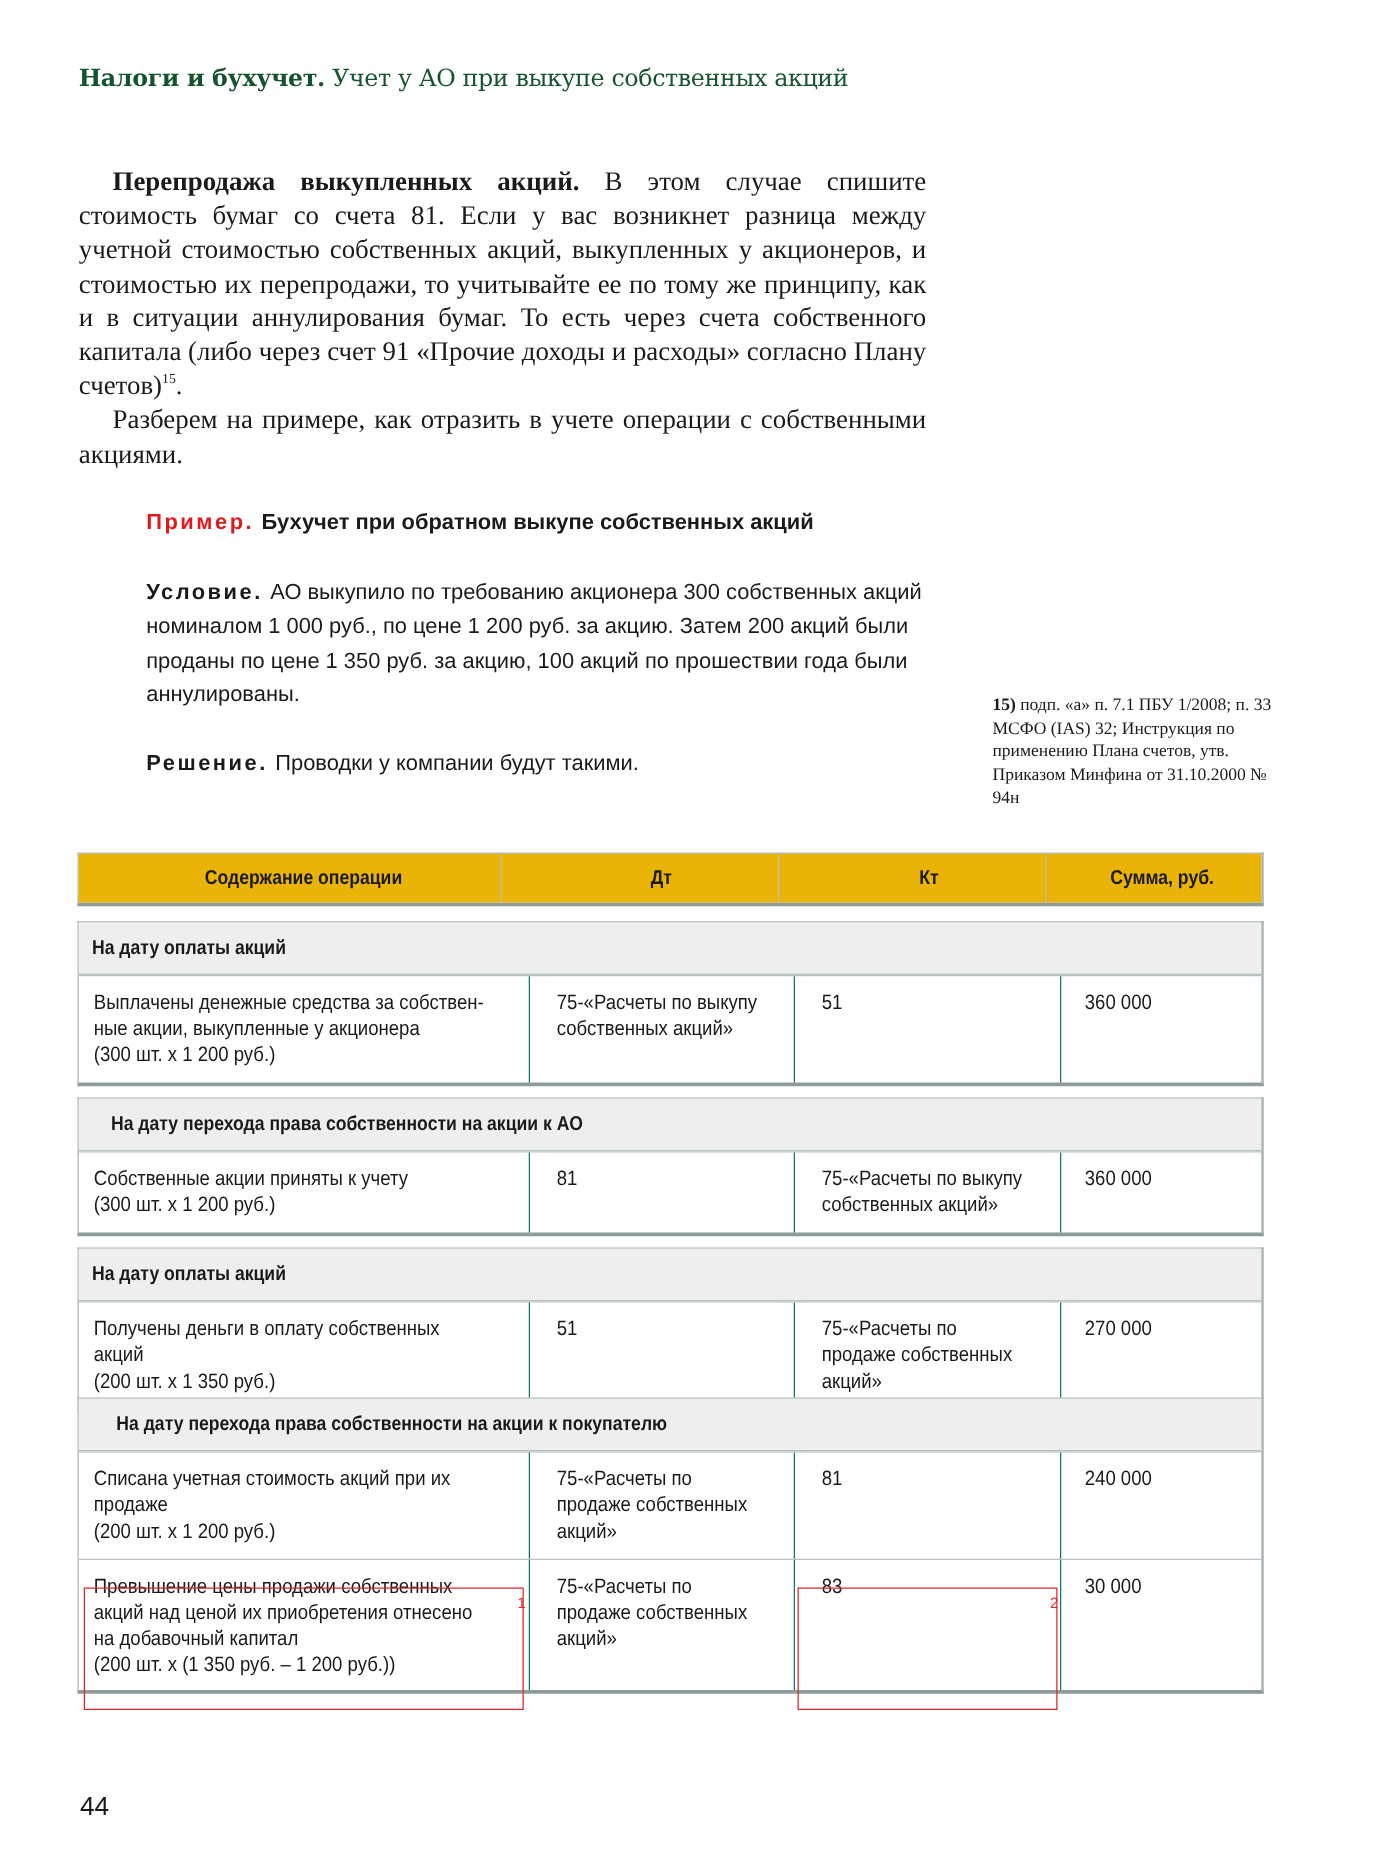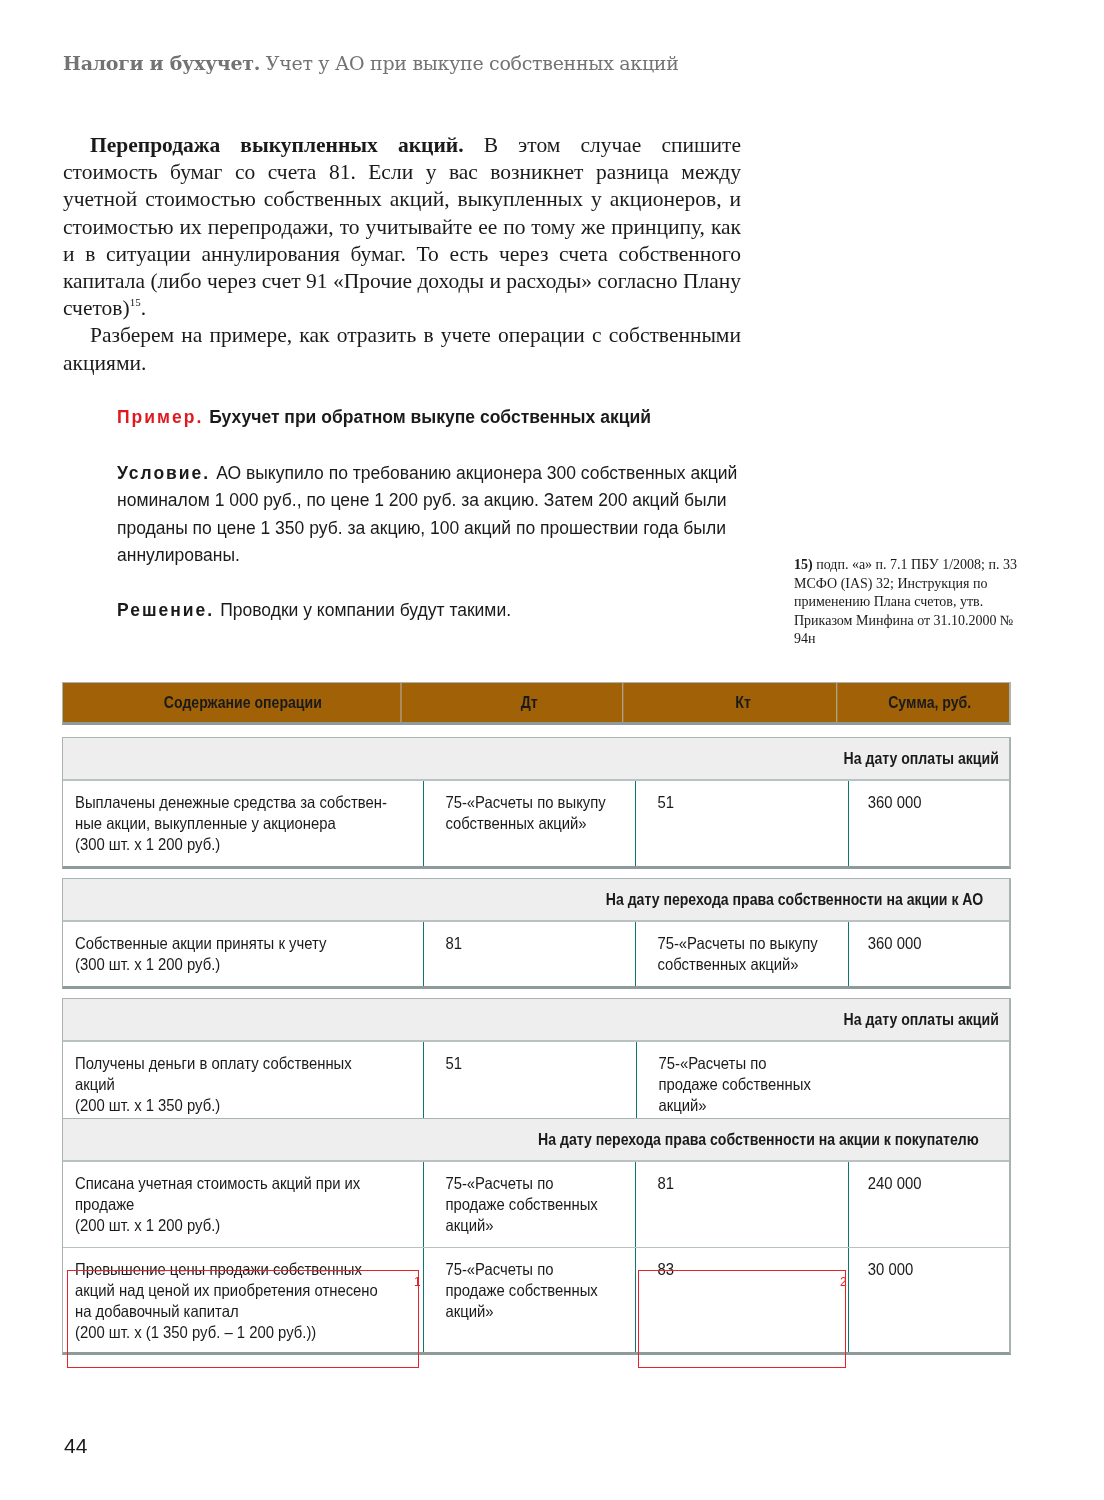--- a/index.html
+++ b/index.html
@@ -1,20 +1,20 @@
 <!DOCTYPE html>
 <html><head>
   <meta charset="utf-8">
   <style>
     html, body { margin: 0; padding: 0; background: #ffffff; }
     body { width: 1104px; height: 1500px; position: relative; overflow: hidden; color: #1a1a1a; }
 
     .running-head {
       position: absolute; left: 63px; top: 52px;
-      font-family: "DejaVu Serif", serif; font-size: 19px; color: #737373;
+      font-family: "DejaVu Serif", serif; font-size: 19px; color: #14532d;
       letter-spacing: -0.3px;
     }
     .running-head .rh-bold { font-weight: bold; }
 
     .body-text {
       position: absolute; left: 63px; top: 132px; width: 678px;
       font-family: "Liberation Serif", serif; font-size: 21.5px; line-height: 27.2px;
       text-align: justify; color: #1a1a1a;
     }
     .body-text p { margin: 0; text-indent: 27px; }
@@ -35,29 +35,29 @@
       font-family: "Liberation Serif", serif; font-size: 14px; line-height: 18.6px; color: #1a1a1a;
     }
     .footnote .fn-num { font-weight: bold; }
 
     .table-block {
       position: absolute; left: 62px; width: 949px;
       border: 1px solid #a9b3b3; border-bottom: 3px solid #8f9a9a; border-right: 2px solid #a9b3b3;
       box-sizing: border-box; background: #ffffff;
       font-family: "Liberation Sans", sans-serif; color: #1a1a1a;
     }
-    .hdr-row { display: flex; background: #a16207; height: 39px; }
+    .hdr-row { display: flex; background: #eab308; height: 39px; }
     .hdr-cell {
       font-weight: bold; font-size: 16px; display: flex; align-items: center; justify-content: center;
       border-right: 1px solid #b9c2c2; transform: scaleX(0.88);
     }
     .hdr-cell:last-child { border-right: none; }
 
     .section-title {
-      background: #eeeeee; height: 41px; display: flex; align-items: center; justify-content: flex-end;
+      background: #eeeeee; height: 41px; display: flex; align-items: center; justify-content: flex-start;
       font-weight: bold; font-size: 16px; border-bottom: 1px solid #b9c2c2;
     }
     .section-title span { display: inline-block; transform: scaleX(0.88); }
 
     .row { display: flex; border-top: 1px solid #b9c2c2; }
     .row:first-of-type { border-top: none; }
     .cell {
       font-size: 16.5px; line-height: 21px; padding: 11px 12px 8px 12px; box-sizing: border-box;
       border-right: 1px solid #0f766e; position: relative;
     }
@@ -151,20 +151,21 @@
 <div class="table-block" style="top:998px;">
   <div class="section-title">
       <span>На дату оплаты акций</span>
     </div>
   <div class="row" style="height:85px;">
     <div class="cell c1"><span class="txt">Получены деньги в оплату собственных
 акций
 (200 шт. х 1 350 руб.)</span></div>
     <div class="cell c2 center"><span class="txt">51</span></div>
     <div class="cell c3 center"><span class="txt">75-«Расчеты по продаже собственных акций»</span></div>
+    <div class="cell c4 center"><span class="txt">270 000</span></div>
   </div>
 </div>
 
 <div class="table-block" style="top:1118px;">
   <div class="section-title">
       <span>На дату перехода права собственности на акции к покупателю</span>
     </div>
   <div class="row" style="height:85px;">
     <div class="cell c1"><span class="txt">Списана учетная стоимость акций при их
 продаже

